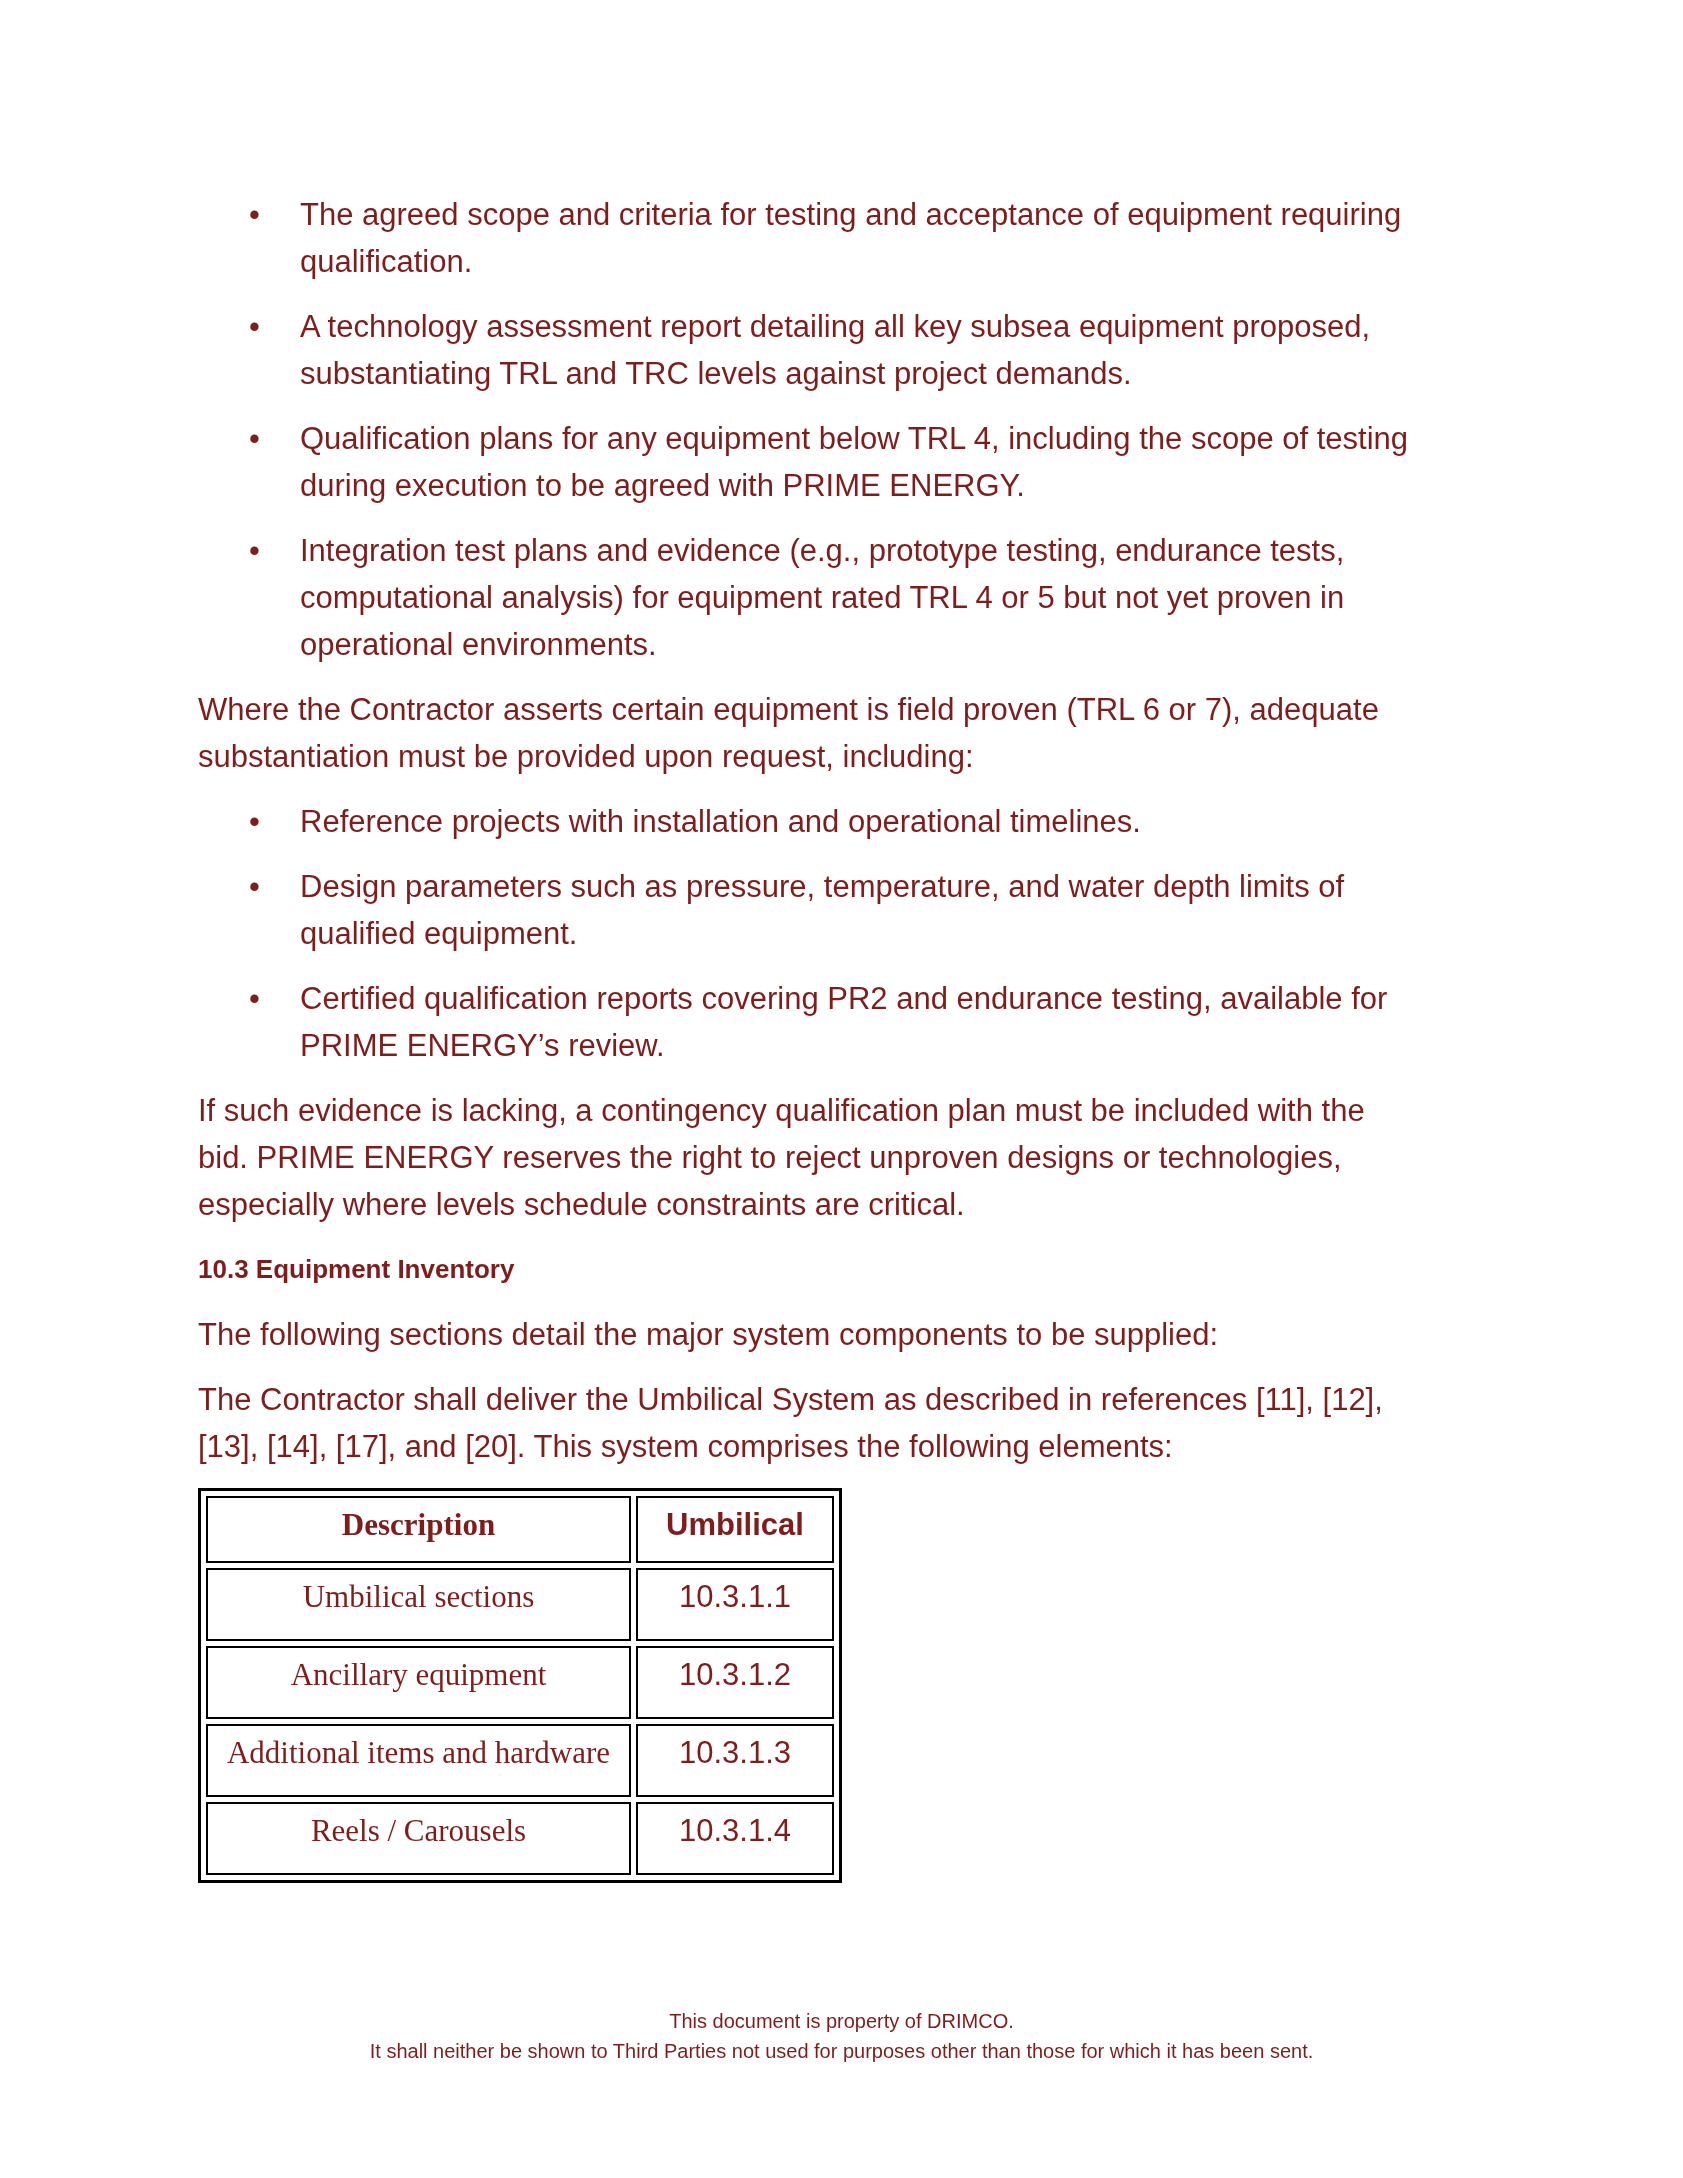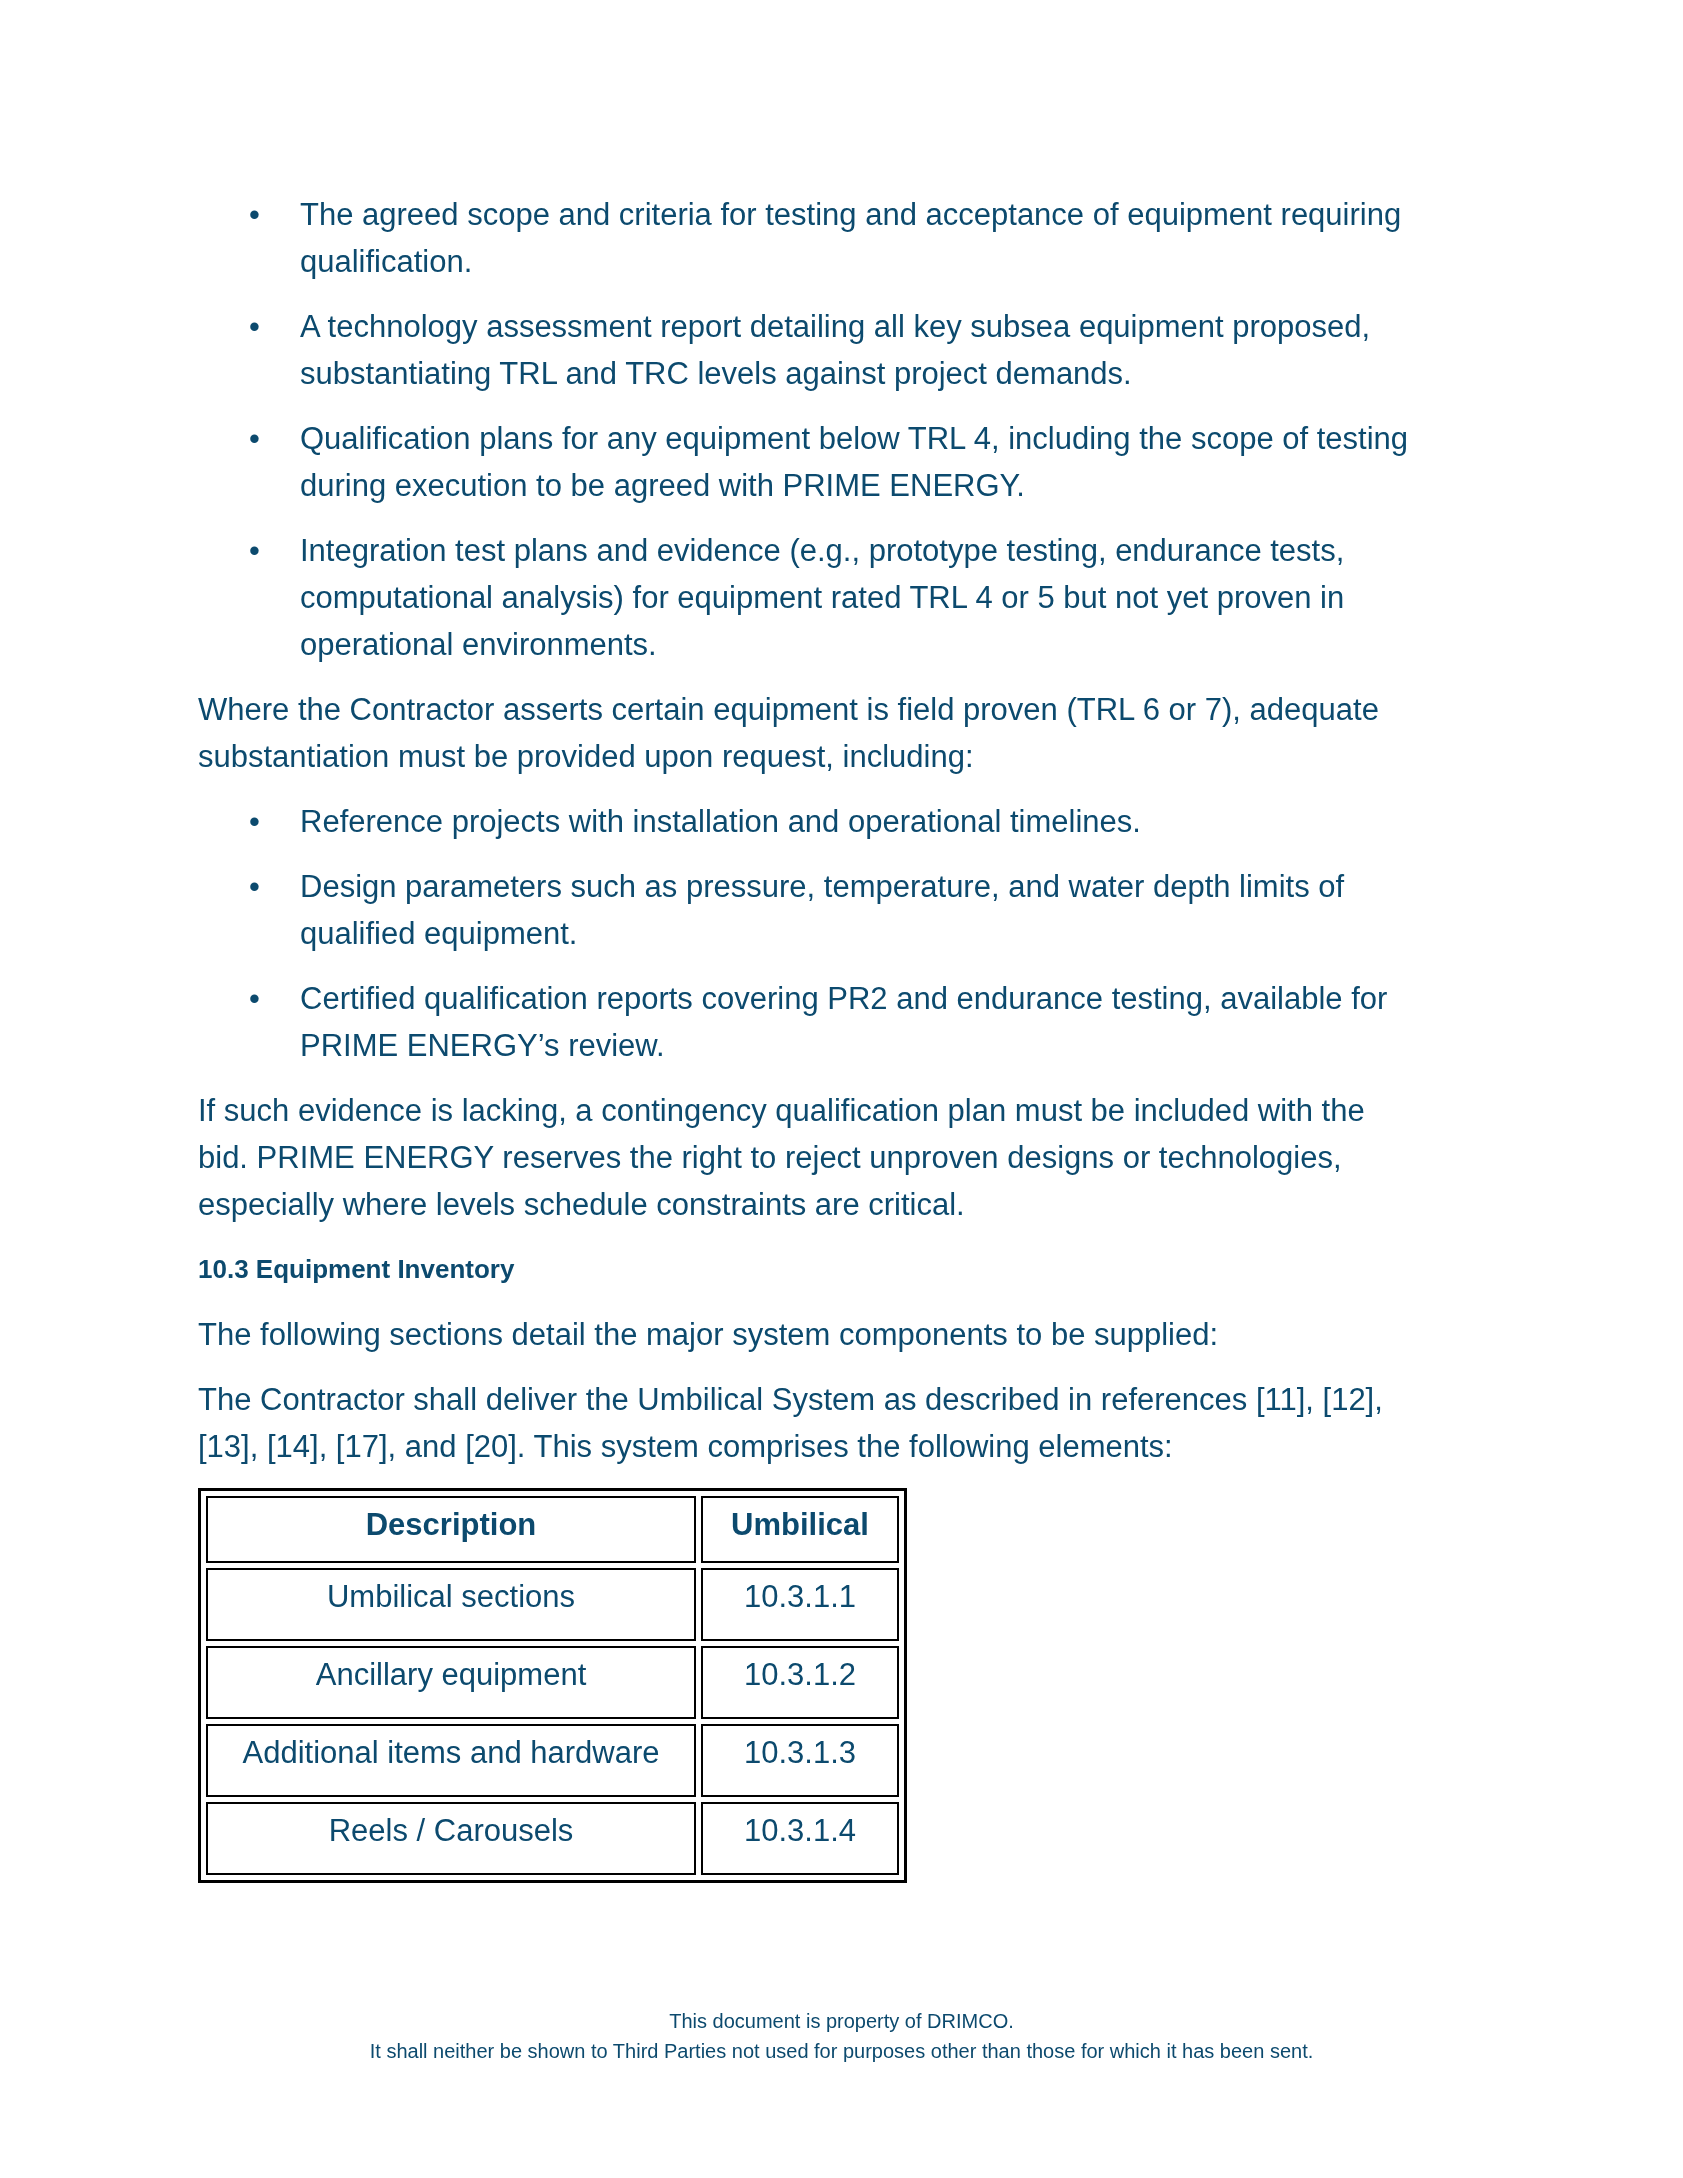--- a/index.html
+++ b/index.html
@@ -1,21 +1,21 @@
 <!DOCTYPE html>
 <html><head>
 <meta charset="utf-8">
 <style>
   html, body { margin: 0; padding: 0; background: #ffffff; }
   .page {
     position: relative;
     width: 1683px;
     height: 2178px;
     background: #ffffff;
-    color: #0c4a6e;
+    color: #7f1d1d;
     font-family: "Liberation Sans", "DejaVu Sans", sans-serif;
     overflow: hidden;
   }
   .content {
     position: absolute;
     left: 198px;
     top: 191px;
     width: 1287px;
     font-size: 31px;
     line-height: 47px;
@@ -58,21 +58,21 @@
   }
   .doc-table th {
     font-weight: bold;
     text-align: center;
     height: 67px;
   }
   .doc-table td {
     text-align: center;
     height: 73px;
   }
-  .col-desc { width: 490px; }
+  .col-desc { width: 425px; font-family: Liberation Serif, serif; }
   .col-ref  { width: 198px; }
   .footer {
     position: absolute;
     left: 0;
     top: 2006px;
     width: 100%;
     text-align: center;
     font-size: 20px;
     line-height: 30px;
   }

